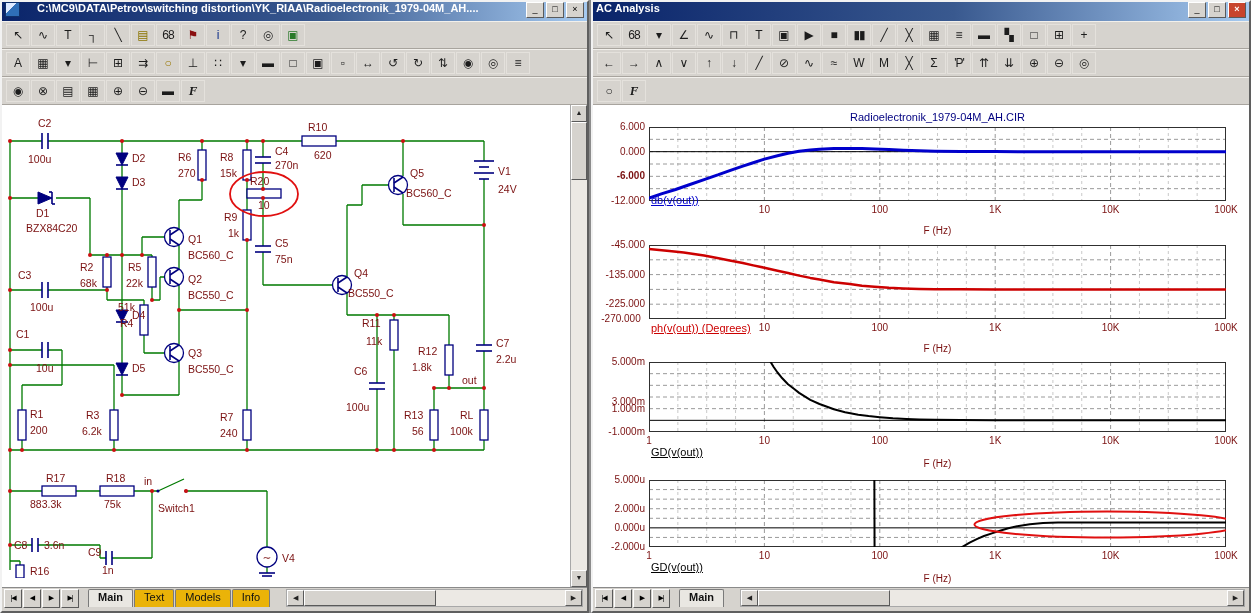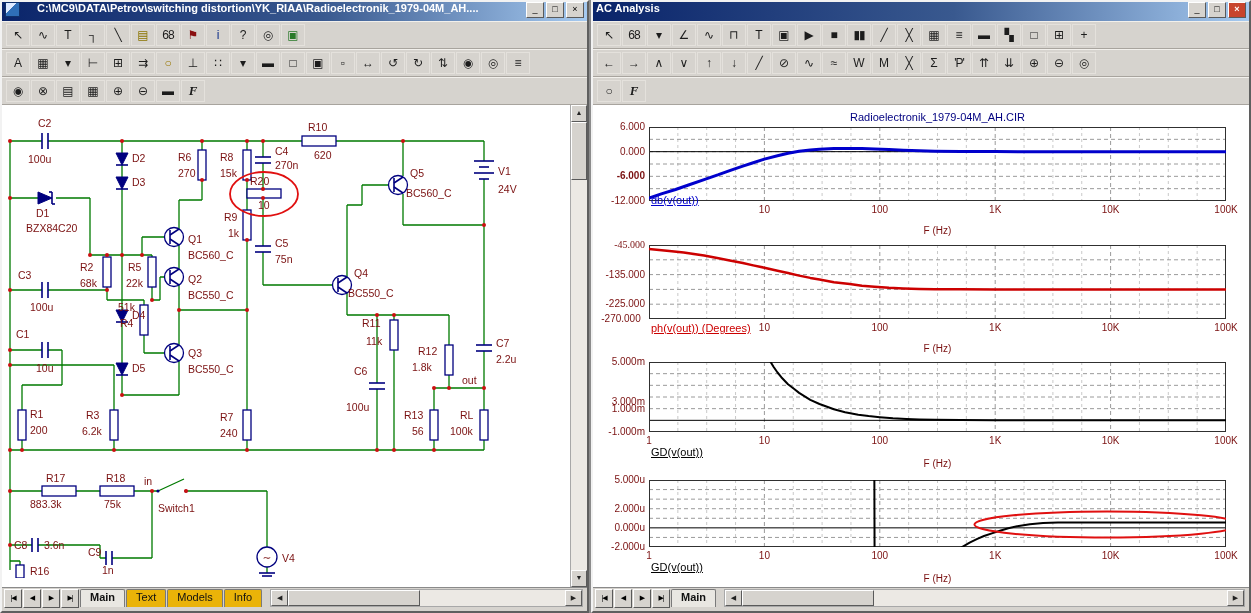--- a/index.html
+++ b/index.html
@@ -15,21 +15,21 @@
   .tbb.close-red{background:#c8442c;color:#fff;font-weight:bold;}
   .toolbar{flex:0 0 28px;display:flex;align-items:center;padding:2px 4px;gap:1px;background:#d6d3ce;border-top:1px solid #f2f0ec;border-bottom:1px solid #a8a49e;box-sizing:border-box;}
   .toolbar.small{flex:0 0 24px;}
   .tbtn{width:22px;height:20px;display:flex;align-items:center;justify-content:center;font-size:12px;color:#1c1c1c;border:1px solid #e4e1dc;background:#d6d3ce;}
   .tbtn.sm{font-size:12px;letter-spacing:-1px;}
   .tbtn.serif{font-family:"Liberation Serif","DejaVu Serif",serif;font-style:italic;font-weight:bold;font-size:13px;}
   .content{flex:1;position:relative;background:#ffffff;overflow:hidden;}
   .vscroll{position:absolute;right:0;top:0;bottom:0;width:16px;background:#ece9e4;border-left:1px solid #a8a8a8;display:flex;flex-direction:column;}
   .sbtn{flex:0 0 15px;background:#d6d3ce;border:1px solid;border-color:#fff #5a5a5a #5a5a5a #fff;font-size:7px;text-align:center;line-height:13px;color:#222;}
   .vthumb{height:56px;background:#d6d3ce;border:1px solid;border-color:#fff #5a5a5a #5a5a5a #fff;}
-  .bottombar{flex:0 0 22px;background:#d6d3ce;display:flex;align-items:flex-start;border-top:1px solid #8a8a8a;padding:1px 2px 0;gap:1px;}
+  .bottombar{flex:0 0 22px;background:#d6d3ce;display:flex;align-items:flex-start;border-top:1px solid #8a8a8a;padding:1px 2px 0;gap:9px;}
   .navbtn{width:16px;height:17px;background:#d6d3ce;border:1px solid;border-color:#fff #5a5a5a #5a5a5a #fff;font-size:7px;line-height:15px;text-align:center;letter-spacing:-1px;}
   .tab{height:16px;padding:1px 9px 0;font-size:11px;background:#eab308;border:1px solid #7a7a7a;border-bottom:none;border-radius:2px 2px 0 0;margin-right:1px;color:#111;}
   .tab.active{font-weight:bold;background:#e9e7e2;}
   .hscroll{flex:1;height:16px;margin-left:6px;margin-right:2px;background:#ece9e4;display:flex;border:1px solid #a8a8a8;}
   .hthumb{width:130px;background:#d6d3ce;border:1px solid;border-color:#fff #5a5a5a #5a5a5a #fff;}
   
   .wire{stroke:#007a00;fill:none;stroke-width:1.3;}
   .comp{stroke:#00007f;fill:#ffffff;stroke-width:1.3;}
   .compl{stroke:#00007f;fill:none;stroke-width:1.6;}
   .dio{fill:#00007f;stroke:#00007f;stroke-width:1;}
@@ -454,21 +454,21 @@
             <line x1="230.8" y1="0" x2="230.8" y2="74" stroke="#9a9a9a" stroke-width="1" stroke-dasharray="4,3"></line>
             <line x1="346.2" y1="0" x2="346.2" y2="74" stroke="#9a9a9a" stroke-width="1" stroke-dasharray="4,3"></line>
             <line x1="461.6" y1="0" x2="461.6" y2="74" stroke="#9a9a9a" stroke-width="1" stroke-dasharray="4,3"></line>
             <line x1="0" y1="14.8" x2="577" y2="14.8" stroke="#9a9a9a" stroke-width="1" stroke-dasharray="4,3"></line>
             <line x1="0" y1="29.6" x2="577" y2="29.6" stroke="#9a9a9a" stroke-width="1" stroke-dasharray="4,3"></line>
             <line x1="0" y1="44.4" x2="577" y2="44.4" stroke="#9a9a9a" stroke-width="1" stroke-dasharray="4,3"></line>
             <line x1="0" y1="59.2" x2="577" y2="59.2" stroke="#9a9a9a" stroke-width="1" stroke-dasharray="4,3"></line>
             <rect x="0.5" y="0.5" width="576" height="73" fill="none" stroke="#303030" stroke-width="1"></rect>
             <polyline points="0.0,3.9 20.3,5.9 34.7,7.6 55.1,10.5 69.5,13.2 80.7,15.5 93.8,18.1 104.2,20.4 115.4,22.7 128.5,25.7 139.0,28.0 150.1,30.6 161.3,32.9 170.5,34.5 184.9,37.2 200.8,39.1 212.9,40.8 225.5,41.8 239.9,42.8 254.4,43.4 270.3,43.9 285.9,44.2 311.5,44.3 346.2,44.4 577.0,44.4" fill="none" stroke="#cc0000" stroke-width="2.5" stroke-linejoin="round" stroke-linecap="round"></polyline>
           </svg>
-          <div class="ytick" style="left: 4px; top: 134px; font-family: Liberation Serif, serif;">-45.000</div>
+          <div class="ytick" style="left: 4px; top: 134px;">-45.000</div>
           <div class="ytick" style="left: 4px; top: 163.6px;">-135.000</div>
           <div class="ytick" style="left: 4px; top: 193.2px;">-225.000</div>
           <div class="ytick" style="left: 4px; top: 208px; text-align: center;">-270.000</div>
           <div class="xtick" style="left: 171.4px; top: 217px;">10</div>
           <div class="xtick" style="left: 286.8px; top: 217px;">100</div>
           <div class="xtick" style="left: 402.2px; top: 217px;">1K</div>
           <div class="xtick" style="left: 517.6px; top: 217px;">10K</div>
           <div class="xtick" style="left: 633px; top: 217px;">100K</div>
           <div class="trace-label" style="left: 58px; top: 217px; color: rgb(204, 0, 0);">ph(v(out)) (Degrees)</div>
           <div class="fhz" style="left: 344.5px; top: 238px;">F (Hz)</div>

